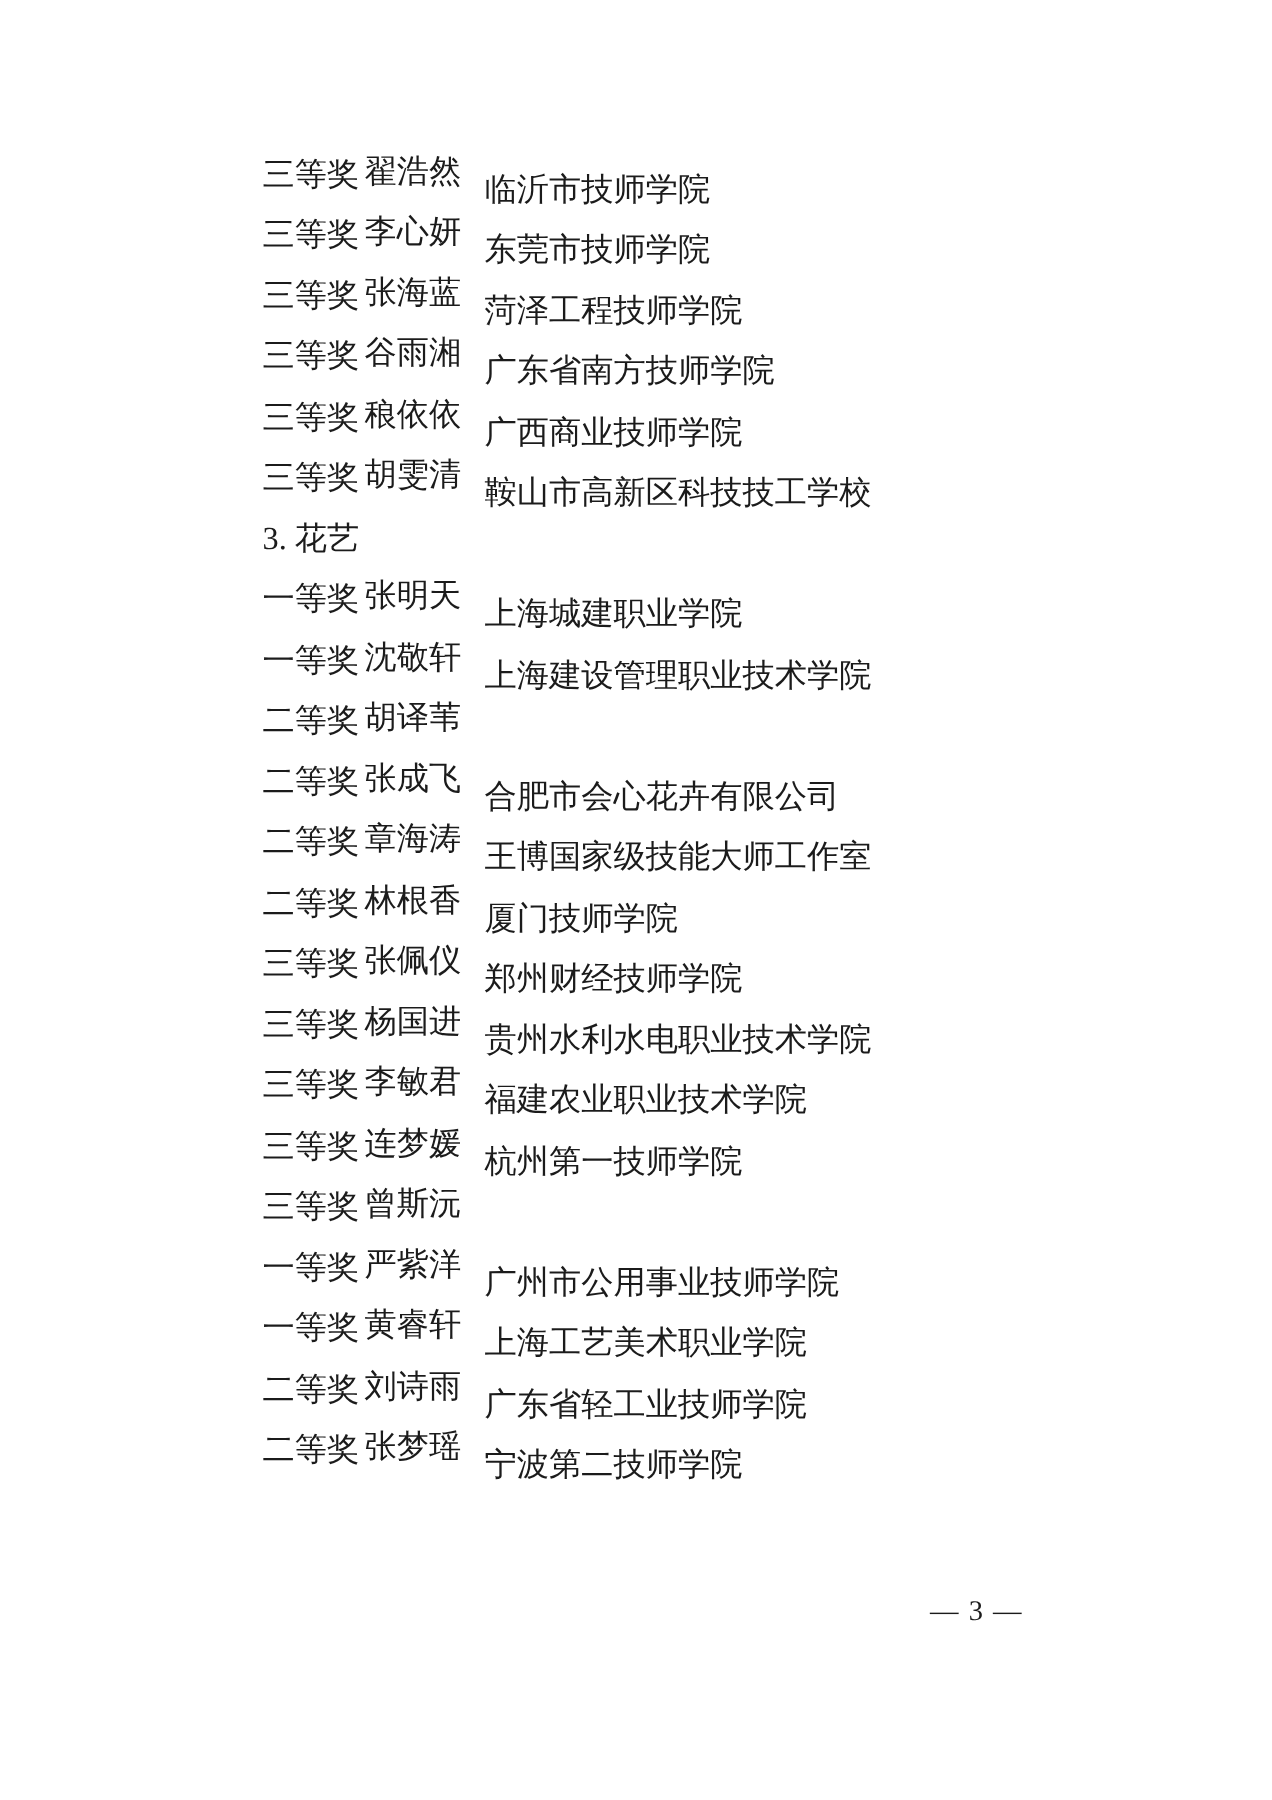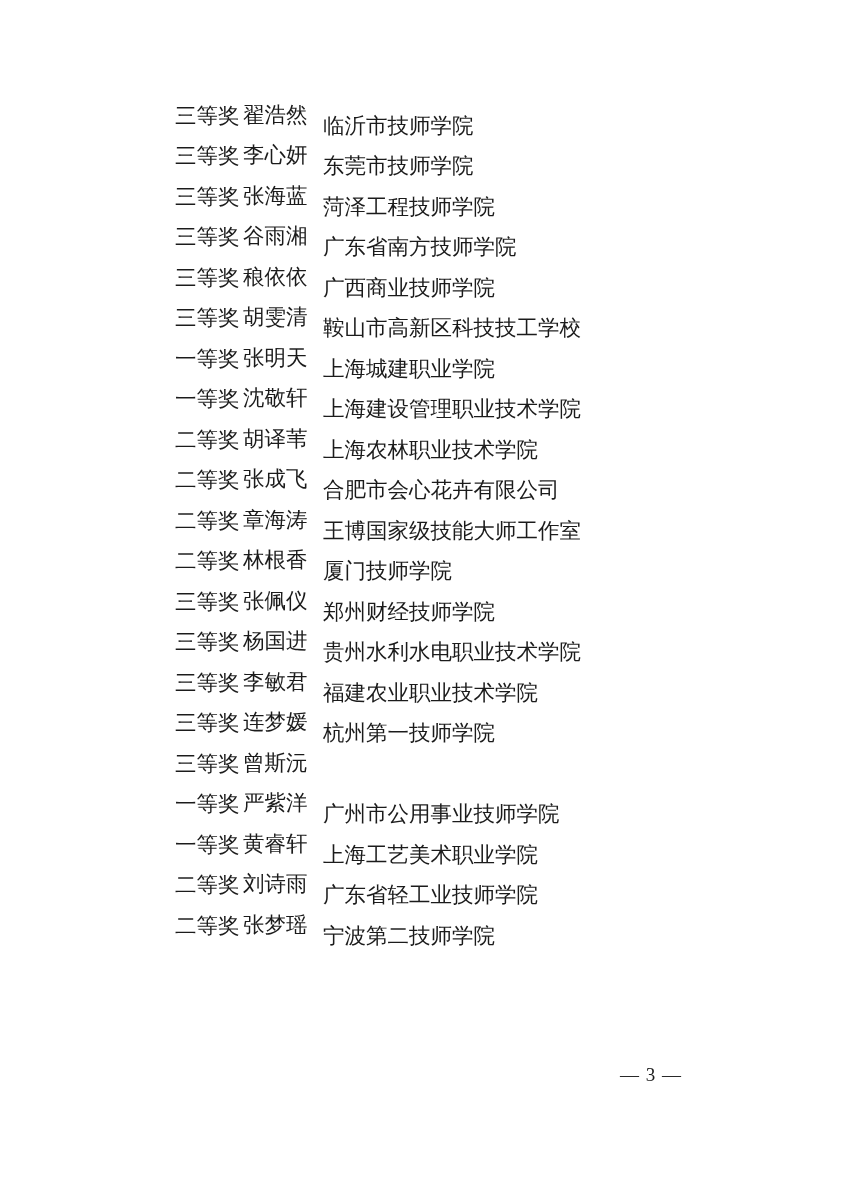--- a/index.html
+++ b/index.html
@@ -67,34 +67,34 @@
     <div class="row">
       <span class="cell-award">三等奖</span>
       <span class="cell-name">稂依依</span>
       <span class="cell-org">广西商业技师学院</span>
     </div>
     <div class="row">
       <span class="cell-award">三等奖</span>
       <span class="cell-name">胡雯清</span>
       <span class="cell-org">鞍山市高新区科技技工学校</span>
     </div>
+    <div class="heading">3. 花艺</div>
     <div class="row">
       <span class="cell-award">一等奖</span>
       <span class="cell-name">张明天</span>
       <span class="cell-org">上海城建职业学院</span>
     </div>
     <div class="row">
       <span class="cell-award">一等奖</span>
       <span class="cell-name">沈敬轩</span>
       <span class="cell-org">上海建设管理职业技术学院</span>
     </div>
     <div class="row">
       <span class="cell-award">二等奖</span>
       <span class="cell-name">胡译苇</span>
-      <span class="cell-org">上海农林职业技术学院</span>
     </div>
     <div class="row">
       <span class="cell-award">二等奖</span>
       <span class="cell-name">张成飞</span>
       <span class="cell-org">合肥市会心花卉有限公司</span>
     </div>
     <div class="row">
       <span class="cell-award">二等奖</span>
       <span class="cell-name">章海涛</span>
       <span class="cell-org">王博国家级技能大师工作室</span>

